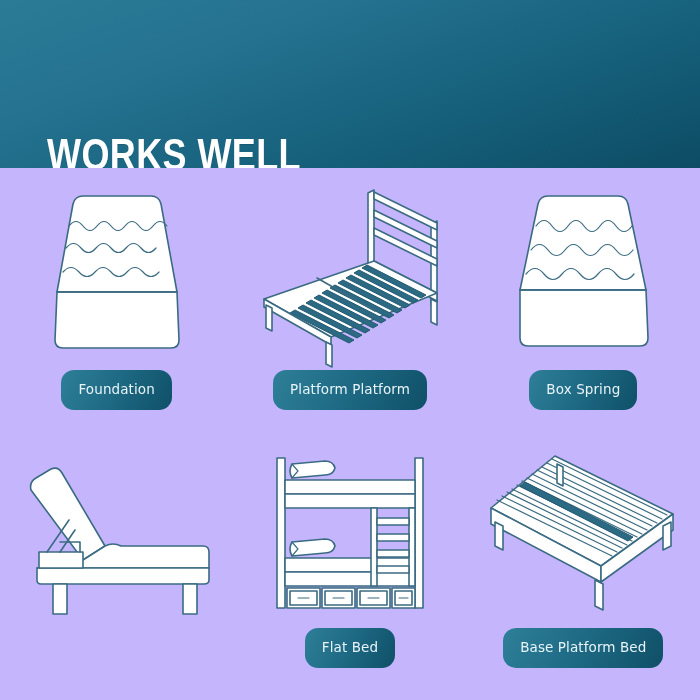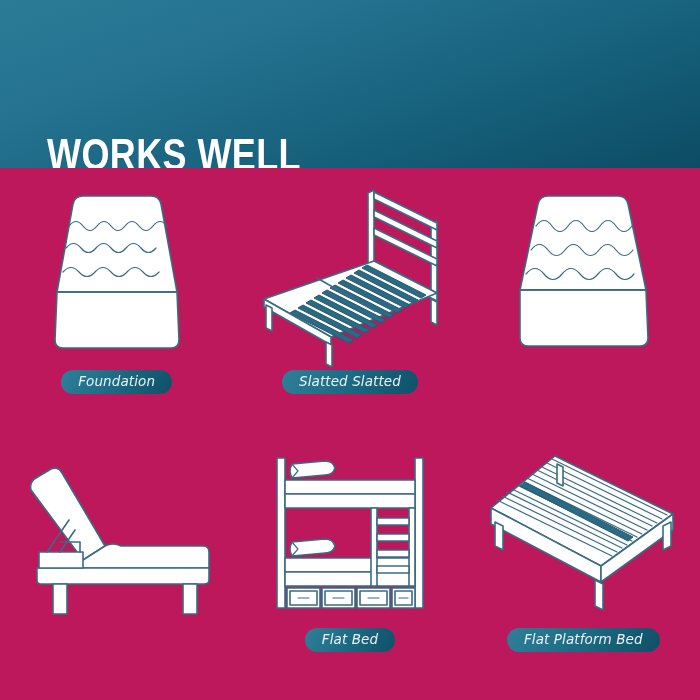--- a/index.html
+++ b/index.html
@@ -10,21 +10,21 @@
   body {
     font-family: "Liberation Sans", sans-serif;
     -webkit-font-smoothing: antialiased;
   }
 
   #page {
     position: relative;
     width: 700px;
     height: 700px;
     overflow: hidden;
-    background: #be185d;
+    background: #c4b5fd;
   }
 
   
   .header {
     position: absolute;
     left: 0;
     top: 0;
     width: 700px;
     height: 168px;
     background: linear-gradient(160deg, #2b7b96 0%, #247290 30%, #16607b 65%, #0d4c64 100%);
@@ -73,32 +73,31 @@
     align-items: center;
     justify-content: center;
     margin-top: 6px;
   }
   .art svg { display: block; overflow: visible; }
 
   .lbl {
     display: inline-flex;
     align-items: center;
     justify-content: center;
-    height: 24px;
+    height: 40px;
     padding: 0 17px;
     border-radius: 13px;
     background: linear-gradient(115deg, #2e7f99 0%, #1f6b85 45%, #0f5068 100%);
     color: #e8f4f8;
     font-family: "DejaVu Sans", sans-serif;
     font-size: 13.5px;
     font-weight: 400;
     letter-spacing: 0.1px;
     white-space: nowrap;
     line-height: 1;
-    font-style: italic;
   }
   .row2 .art { height: 192px; margin-top: 2px; }
 
   
   svg .s {
     fill: none;
     stroke: #3b6b82;
     stroke-width: 1.6;
     stroke-linejoin: round;
     stroke-linecap: round;
@@ -186,35 +185,36 @@
             <path class="s" d="M62 101 L120 134"></path>
 
             <path class="sw" d="M9 122 L76 160 L76 168 L9 130 Z"></path>
 
             <path class="sw" d="M11 128 L17 131 L17 154 L11 151 Z"></path>
             <path class="sw" d="M71 165 L77 168 L77 190 L71 187 Z"></path>
             <path class="sw" d="M176 122 L182 125 L182 148 L176 145 Z"></path>
           </g>
         </svg>
       </div>
-      <div class="lbl">Slatted Slatted</div>
+      <div class="lbl">Platform Platform</div>
     </div>
 
     <div class="cell">
       <div class="art">
         <svg width="170" height="180" viewBox="0 0 170 180">
           <path class="sw" d="M40 22 Q42 14 50 14 L120 14 Q128 14 130 22 L148 108 L22 108 Z"></path>
           <path class="sw" d="M22 108 L148 108 L150 156 Q150 164 142 164 L30 164 Q22 164 22 156 Z"></path>
           <path class="s" d="M22 108 L148 108"></path>
 
           <path class="thin" d="M38 44 q8 -11 16 0 q8 11 16 0 q8 -11 16 0 q8 11 16 0 q8 -11 16 0 q8 11 16 0"></path>
           <path class="thin" d="M33 68 q8.5 -11 17 0 q8.5 11 17 0 q8.5 -11 17 0 q8.5 11 17 0 q8.5 -11 17 0 q8.5 11 17 0"></path>
           <path class="thin" d="M28 92 q9 -11 18 0 q9 11 18 0 q9 -11 18 0 q9 11 18 0 q9 -11 18 0 q9 11 18 0"></path>
         </svg>
       </div>
+      <div class="lbl">Box Spring</div>
     </div>
 
     <div class="cell row2">
       <div class="art">
         <svg width="200" height="180" viewBox="0 0 200 180">
 
           <path class="sw" d="M14 48 Q12 40 19 36 L34 27 Q41 24 45 31 L88 104 L66 118 Z"></path>
 
           <path class="sw" d="M66 118 L88 104 Q96 100 104 104 L186 104 Q192 104 192 110 L192 126 L20 126 Z"></path>
 
@@ -303,17 +303,17 @@
           <path class="sw" d="M8 66 L118 124 L118 140 L8 82 Z"></path>
 
           <path class="sw" d="M118 124 L190 72 L190 88 L118 140 Z"></path>
 
           <path class="sw" d="M12 80 L20 84 L20 108 L12 104 Z"></path>
           <path class="sw" d="M112 138 L120 142 L120 168 L112 164 Z"></path>
           <path class="sw" d="M180 84 L188 80 L188 104 L180 108 Z"></path>
           <path class="sw" d="M74 22 L80 25 L80 44 L74 41 Z"></path>
         </svg>
       </div>
-      <div class="lbl">Flat Platform Bed</div>
+      <div class="lbl">Base Platform Bed</div>
     </div>
 
   </div>
 </div>
 
 </body></html>

